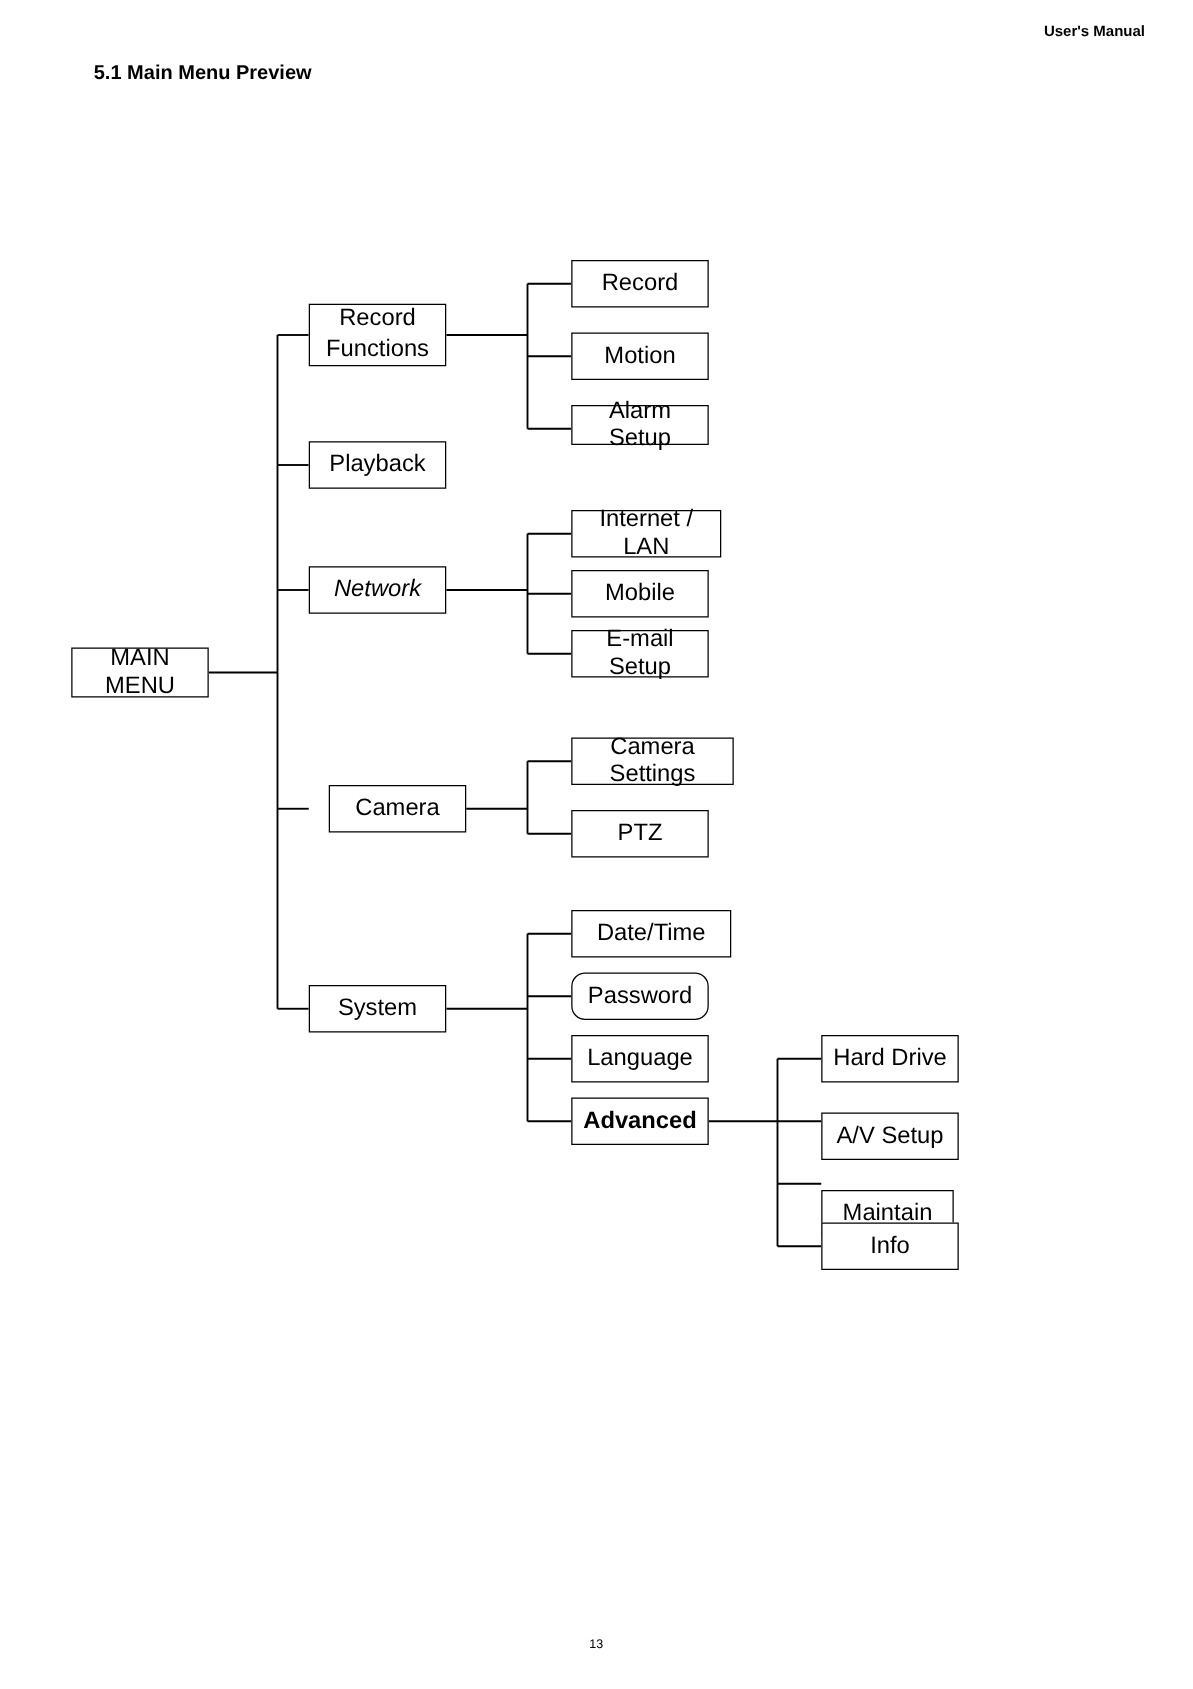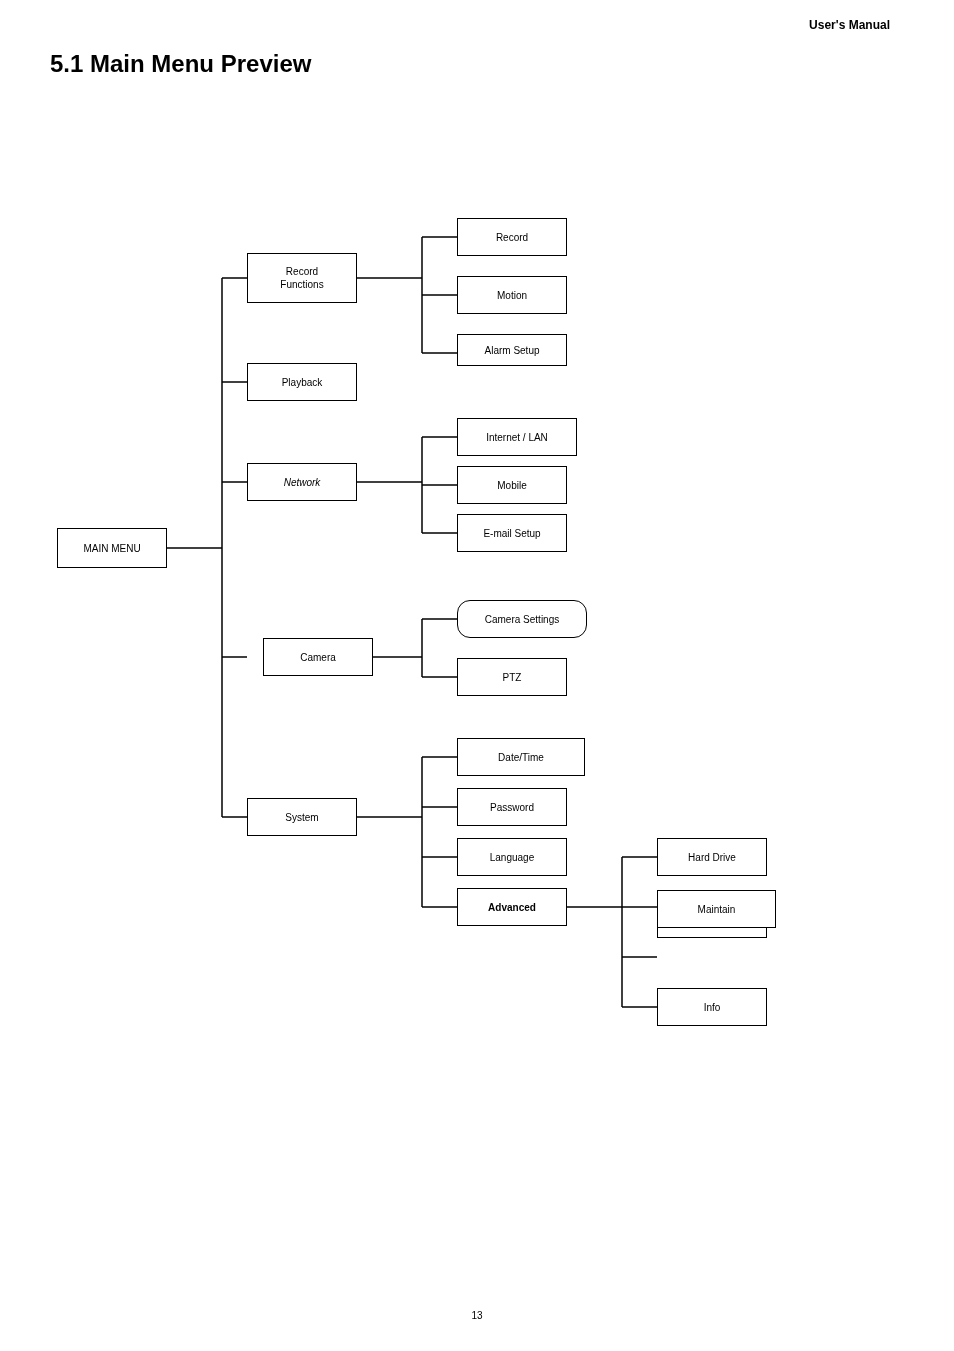--- a/index.html
+++ b/index.html
@@ -8,47 +8,47 @@
       min-height: 1351px;
       background: #fff;
       font-family: Arial, sans-serif;
       font-size: 14px;
       color: #000;
       position: relative;
     }
 
     .page-header {
       text-align: right;
-      padding: 18px 64px 0 0;
+      padding: 18px 38px 0 0;
       font-size: 12px;
       font-weight: bold;
     }
 
     .page-title {
-      font-size: 24px;
+      font-size: 16px;
       font-weight: bold;
-      padding: 18px 0 0 50px;
+      padding: 18px 0 0 75px;
     }
 
     .diagram-container {
       position: relative;
       width: 900px;
       height: 950px;
       margin: 20px auto 0 auto;
     }
 
     .node {
       position: absolute;
       border: 1.5px solid #000;
       background: #fff;
       display: flex;
       align-items: center;
       justify-content: center;
       text-align: center;
-      font-size: 10px;
+      font-size: 19px;
       padding: 4px 8px;
     }
 
     svg.lines {
       position: absolute;
       top: 0; left: 0;
       width: 100%;
       height: 100%;
       pointer-events: none;
     }
@@ -148,27 +148,27 @@
   <div class="node" style="left:220px; top:700px; width:110px; height:38px;">System</div>
 
   <div class="node" style="left:430px; top:120px; width:110px; height:38px;">Record</div>
   <div class="node" style="left:430px; top:178px; width:110px; height:38px;">Motion</div>
   <div class="node" style="left:430px; top:236px; width:110px; height:32px;">Alarm Setup</div>
 
   <div class="node" style="left:430px; top:320px; width:120px; height:38px;">Internet / LAN</div>
   <div class="node" style="left:430px; top:368px; width:110px; height:38px;">Mobile</div>
   <div class="node" style="left:430px; top:416px; width:110px; height:38px;">E-mail Setup</div>
 
-  <div class="node" style="left:430px; top:502px; width:130px; height:38px;border-radius:13px;">Camera Settings</div>
+  <div class="node" style="left:430px; top:502px; width:130px; height:38px;">Camera Settings</div>
   <div class="node" style="left:430px; top:560px; width:110px; height:38px;">PTZ</div>
 
   <div class="node" style="left:430px; top:640px; width:128px; height:38px;">Date/Time</div>
-  <div class="node" style="left:430px; top:690px; width:110px; height:38px;">Password</div>
+  <div class="node" style="left:430px; top:690px; width:110px; height:38px;border-radius:11px;">Password</div>
   <div class="node" style="left:430px; top:740px; width:110px; height:38px;">Language</div>
   <div class="node" style="left:430px; top:790px; width:110px; height:38px;font-weight:bold;">Advanced</div>
 
   <div class="node" style="left:630px; top:740px; width:110px; height:38px;">Hard Drive</div>
   <div class="node" style="left:630px; top:802px; width:110px; height:38px;">A/V Setup</div>
-  <div class="node" style="left:630px; top:792px; width:119px; height:38px;">Maintain</div>
+  <div class="node" style="left:630px; top:864px; width:106px; height:38px;">Maintain</div>
   <div class="node" style="left:630px; top:890px; width:110px; height:38px;">Info</div>
 </div>
 
 <div class="page-number">13</div>
 
 </body></html>

